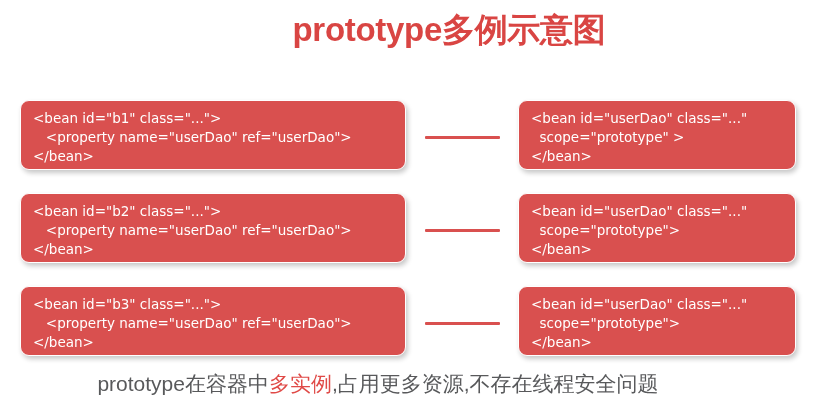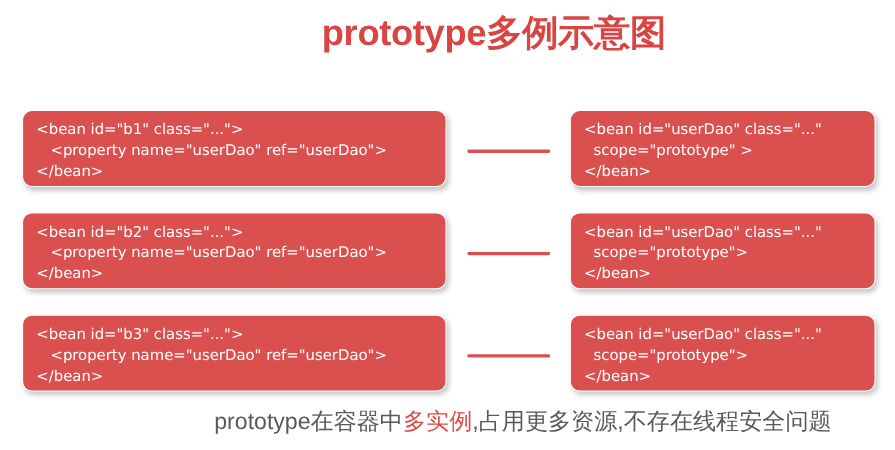--- a/index.html
+++ b/index.html
@@ -89,21 +89,21 @@
     height: 3px;
     background: #d9504f;
     border-radius: 1px;
   }
 
   .caption {
     position: absolute;
     bottom: 10px;
     left: 0;
     width: 756px;
-    text-align: right;
+    text-align: center;
     font-size: 21px;
     color: #58595b;
     line-height: 30px;
     white-space: nowrap;
   }
 
   .caption .hl {
     color: #e04a47;
   }
 </style>

